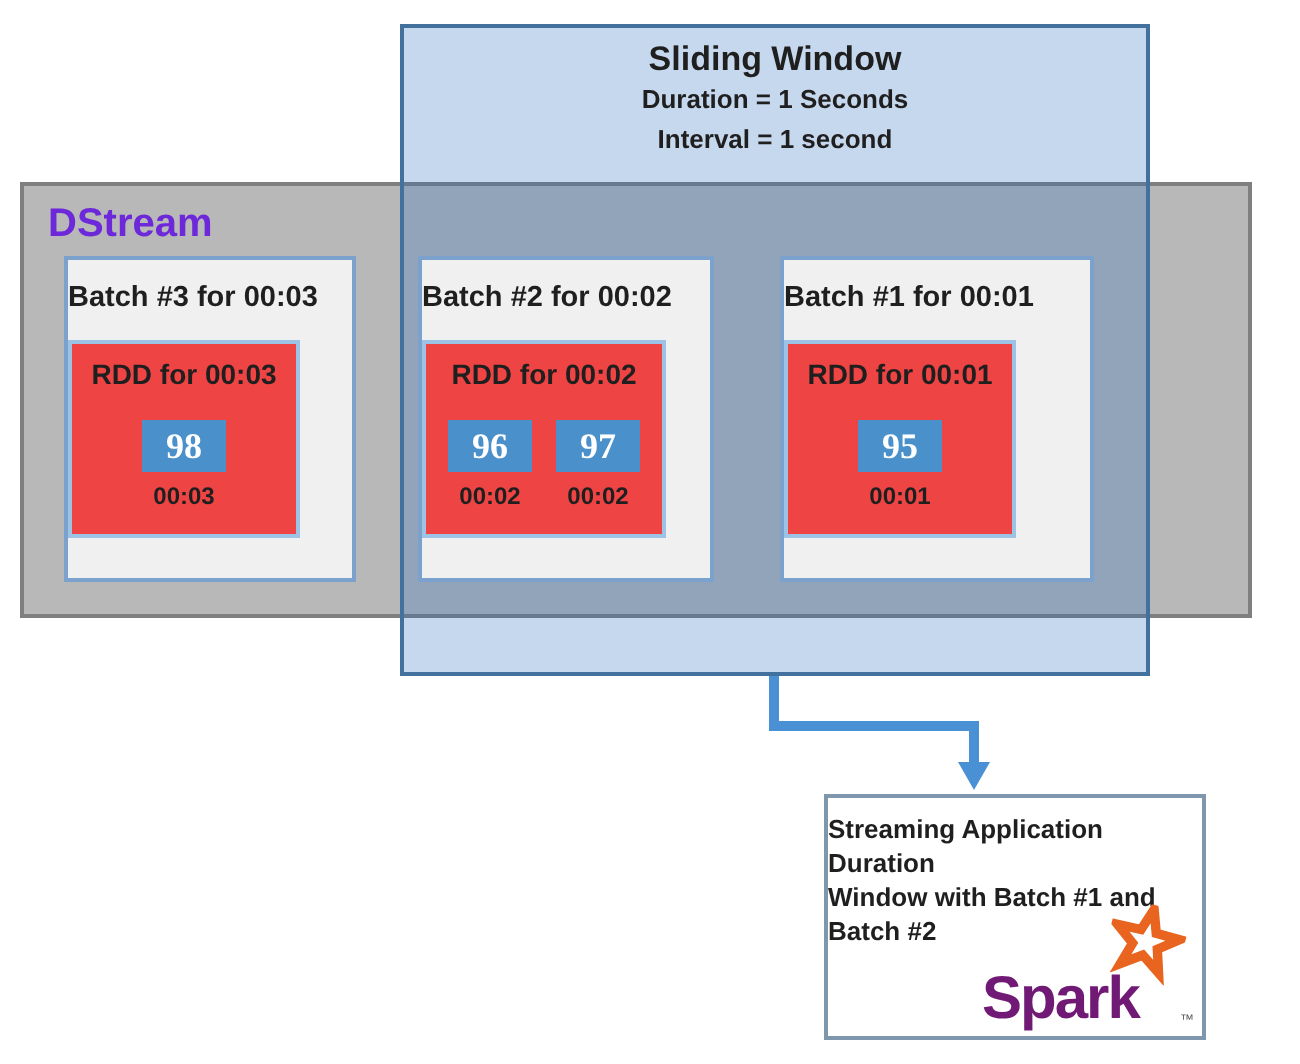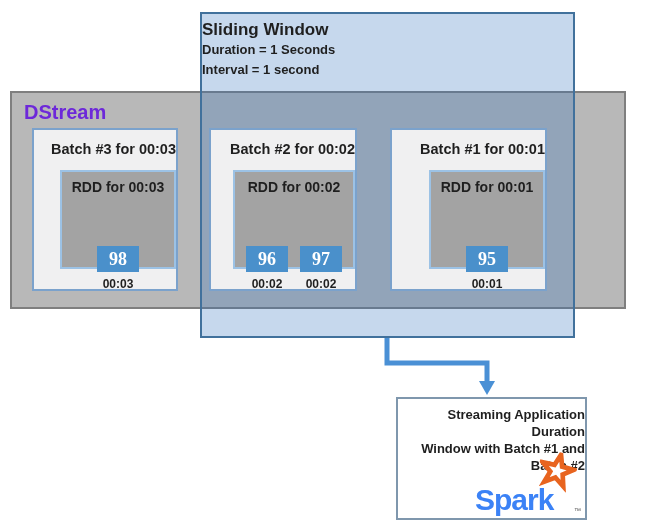--- a/index.html
+++ b/index.html
@@ -12,63 +12,63 @@
     position:absolute;left:10px;top:91px;width:616px;height:218px;
     background:#b8b8b8;border:2px solid #7f7f7f;box-sizing:border-box;z-index:1;
   }
   .dstream-label{
     position:absolute;left:12px;top:8px;font-size:20px;font-weight:700;color:#6d28d9;
   }
   
   .sliding-window{
     position:absolute;left:200px;top:12px;width:375px;height:326px;
     background:rgba(45,110,190,0.27);border:2px solid #41719c;box-sizing:border-box;
-    z-index:2;
+    z-index:2;text-align:center;
   }
   .sw-title{margin-top:6px;font-size:17px;font-weight:600;}
   .sw-line{font-size:13px;font-weight:600;line-height:20px;}
   
   .batch{
     position:absolute;top:128px;height:163px;background:#f0f0f1;
     border:2px solid #7ba2cc;box-sizing:border-box;z-index:3;
-    display:flex;flex-direction:column;align-items:flex-end;
+    display:flex;flex-direction:column;align-items:flex-start;
   }
   .batch-3{left:32px;width:146px;}
   .batch-2{left:209px;width:148px;}
   .batch-1{left:390px;width:157px;}
   .batch-title{margin-top:11px;font-size:14.5px;font-weight:600;white-space:nowrap;}
   .rdd{
-    margin-top:13px;width:116px;height:99px;background:#a3a3a3;
+    margin-top:13px;width:116px;height:99px;background:#ef4444;
     border:2px solid #9cc2e5;box-sizing:border-box;
-    display:flex;flex-direction:column;align-items:center;gap:36px;
+    display:flex;flex-direction:column;align-items:center;
   }
   .batch-2 .rdd{width:122px;}
   .rdd-title{margin-top:7px;font-size:14px;font-weight:600;white-space:nowrap;}
   .cells{display:flex;gap:12px;margin-top:15px;}
   .cell-group{display:flex;flex-direction:column;align-items:center;}
   .cell-value{
     width:42px;height:26px;background:#4a90cb;color:#ffffff;
     font-family:"Liberation Serif",serif;font-weight:700;font-size:18px;
     display:flex;align-items:center;justify-content:center;
   }
   .cell-time{margin-top:5px;font-size:12px;font-weight:600;}
   
   .arrow-svg{position:absolute;left:0;top:0;width:650px;height:532px;z-index:4;pointer-events:none;}
   
   .output-box{
-    position:absolute;left:396px;top:397px;width:191px;height:123px;
+    position:absolute;left:412px;top:397px;width:191px;height:123px;
     background:#ffffff;border:2px solid #7f97ad;box-sizing:border-box;z-index:3;
-    text-align:right;
+    text-align:left;
   }
   .out-line{font-size:13px;font-weight:600;line-height:17px;}
   .out-line:first-child{margin-top:7px;}
   .spark-logo{position:absolute;right:6px;bottom:3px;width:104px;height:48px;}
   .spark-text{
     position:absolute;left:0;bottom:0;font-size:30px;font-weight:700;
-    color:#3b82f6;letter-spacing:-1px;line-height:30px;
+    color:#701a75;letter-spacing:-1px;line-height:30px;
   }
   .spark-star{position:absolute;right:3px;top:-15px;}
   .spark-tm{position:absolute;right:-2px;bottom:1px;font-size:7px;color:#555;}
 </style>
 </head>
 <body>
 
 <div class="canvas">
 
   <div class="dstream">

